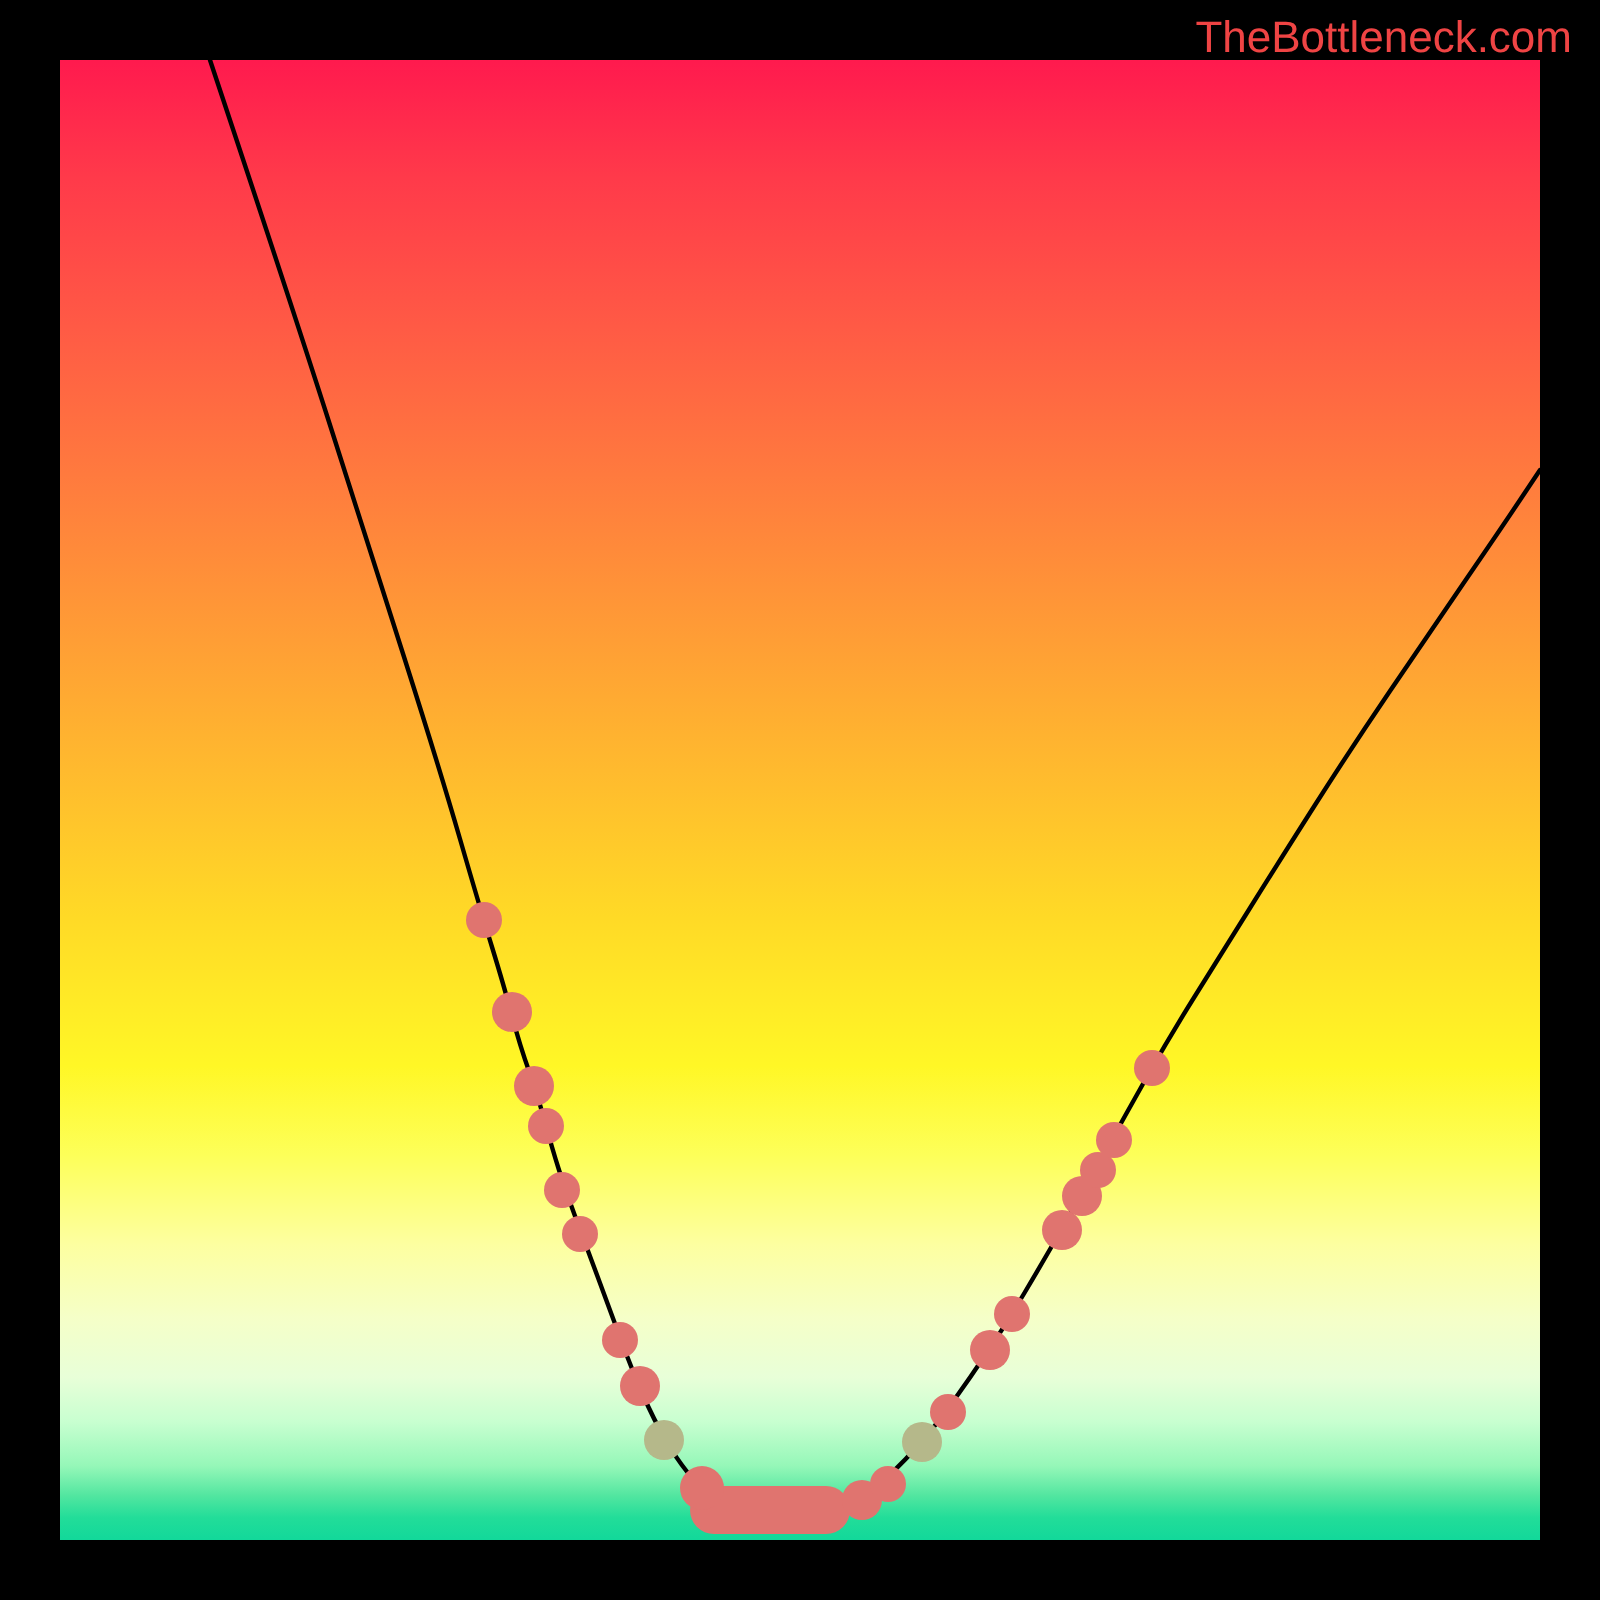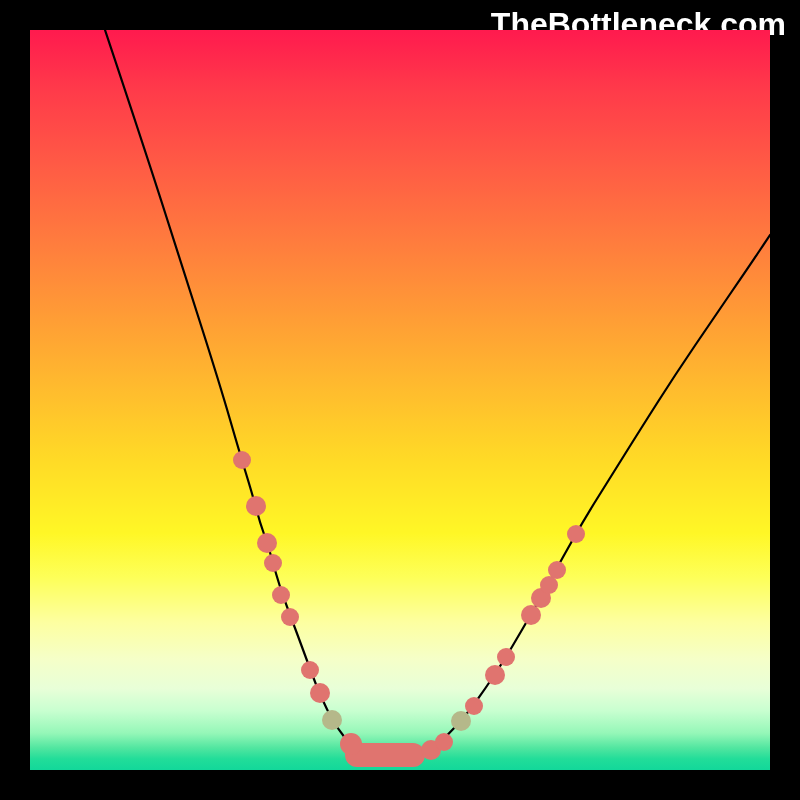--- a/index.html
+++ b/index.html
@@ -43,23 +43,23 @@
       #95f7b8 95%,
       #52e6a0 97%,
       #22dd99 98.5%,
       #12d89a 100%
     );
   }
   .watermark {
     position: absolute;
     top: 6px;
     right: 14px;
-    font-size: 32px;
-    font-weight: 700;
-    color: #ffffff;
+    font-size: 22px;
+    font-weight: 400;
+    color: #ef4444;
   }
   svg {
     position: absolute;
     left: 0;
     top: 0;
   }
   .curve {
     fill: none;
     stroke: #000000;
     stroke-width: 2.2;

